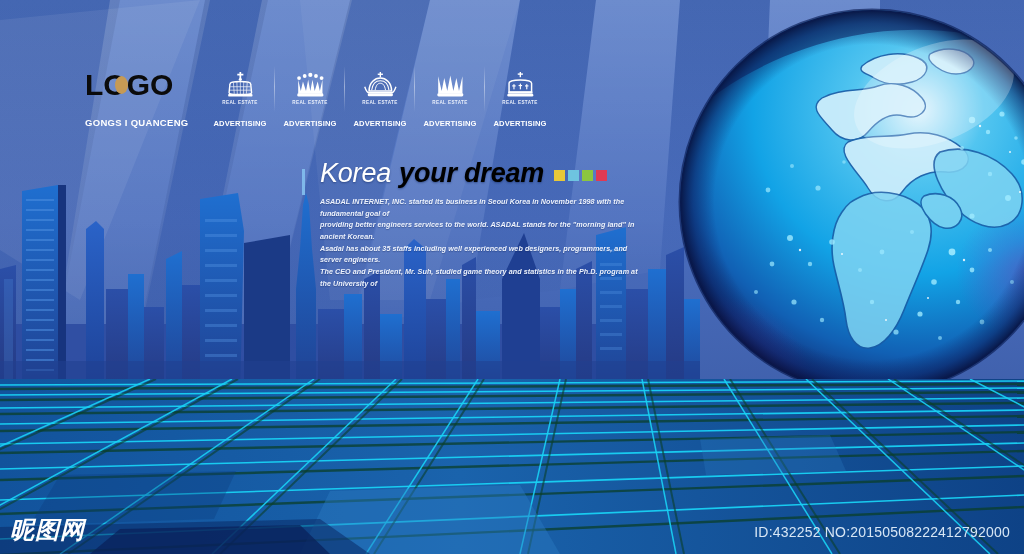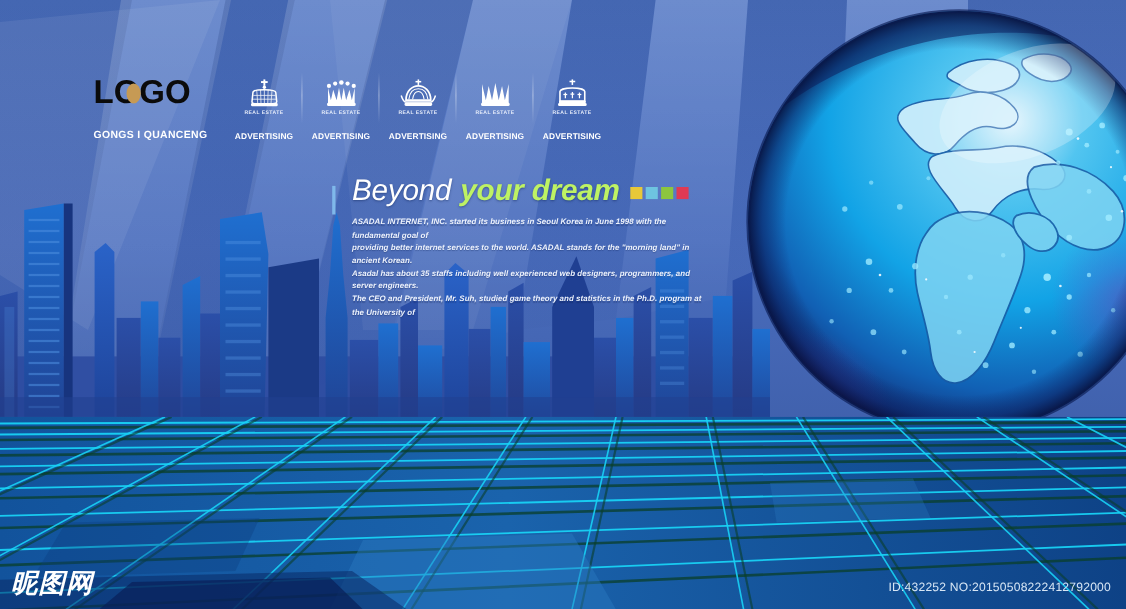--- a/index.html
+++ b/index.html
@@ -43,35 +43,35 @@
   .badge-l1{font-size:4.6px;font-weight:bold;color:#e8eefb;letter-spacing:.4px;margin-top:3px;
     line-height:1;}
   .badge-l2{font-size:7.6px;font-weight:bold;color:#ffffff;letter-spacing:.1px;line-height:1.1;
     margin-top:14px;}
 
   
   .copy{position:absolute;left:320px;top:160px;width:330px;}
   .headline{display:flex;align-items:center;gap:0;white-space:nowrap;}
   .h-thin{font-size:27px;font-style:italic;font-weight:normal;color:#ffffff;
     letter-spacing:-.2px;line-height:1;text-shadow:0 1px 2px rgba(10,30,80,.45);}
-  .h-bold{font-size:27px;font-style:italic;font-weight:bold;color:#bef264;
+  .h-bold{font-size:27px;font-style:italic;font-weight:bold;color:#000000;
     margin-left:8px;letter-spacing:-.2px;line-height:1;text-shadow:0 1px 2px rgba(10,30,80,.45);}
   .swatches{display:flex;gap:3px;margin-left:10px;margin-top:4px;}
   .sw{width:11px;height:11px;display:block;}
 
   .para{margin-top:9px;font-size:7.2px;line-height:1.62;color:#eef3fd;font-style:italic;
     font-weight:bold;letter-spacing:.05px;text-shadow:0 1px 1px rgba(10,30,80,.35);}
   .para span{display:block;}
 
   
   .watermark{position:absolute;left:10px;bottom:12px;display:flex;align-items:flex-end;gap:6px;}
   .wm-cn{font-size:24px;font-weight:bold;color:#ffffff;line-height:1;letter-spacing:1px;
     font-family:"DejaVu Sans",sans-serif;font-style:italic;}
   .wm-url{font-size:19px;font-weight:bold;color:#ffffff;line-height:1.05;letter-spacing:-.1px;}
-  .idline{position:absolute;right:14px;bottom:14px;font-size:11px;color:#d7e6f5;letter-spacing:.2px;text-align:center;}
+  .idline{position:absolute;right:14px;bottom:14px;font-size:14px;color:#d7e6f5;letter-spacing:.2px;text-align:center;}
 </style>
 </head>
 <body>
 
 <div id="stage">
 
   <div class="sky"></div>
 
   <div class="rays">
     <svg width="1024" height="554" viewBox="0 0 1024 554">
@@ -471,33 +471,33 @@
         </svg>
         <div class="badge-l1">REAL ESTATE</div>
         <div class="badge-l2">ADVERTISING</div>
       </div>
 
     </div>
   </div>
 
   <div class="copy">
     <div class="headline">
-      <span class="h-thin">Beyond</span>
+      <span class="h-thin">Korea</span>
       <span class="h-bold">your dream</span>
       <span class="swatches">
         <i class="sw" style="background:#e8c838"></i>
         <i class="sw" style="background:#6ec4e0"></i>
         <i class="sw" style="background:#8cc63f"></i>
         <i class="sw" style="background:#e03a54"></i>
       </span>
     </div>
 
     <div class="para">
-      <span>ASADAL INTERNET, INC. started its business in Seoul Korea in June 1998 with the fundamental goal of</span>
-      <span>providing better internet services to the world. ASADAL stands for the "morning land" in ancient Korean.</span>
+      <span>ASADAL INTERNET, INC. started its business in Seoul Korea in November 1998 with the fundamental goal of</span>
+      <span>providing better engineers services to the world. ASADAL stands for the "morning land" in ancient Korean.</span>
       <span>Asadal has about 35 staffs including well experienced web designers, programmers, and server engineers.</span>
       <span>The CEO and President, Mr. Suh, studied game theory and statistics in the Ph.D. program at the University of</span>
     </div>
   </div>
 
   <div class="watermark">
     <span class="wm-cn">昵图网</span>
   </div>
 
   <div class="idline">ID:432252 NO:20150508222412792000</div>

